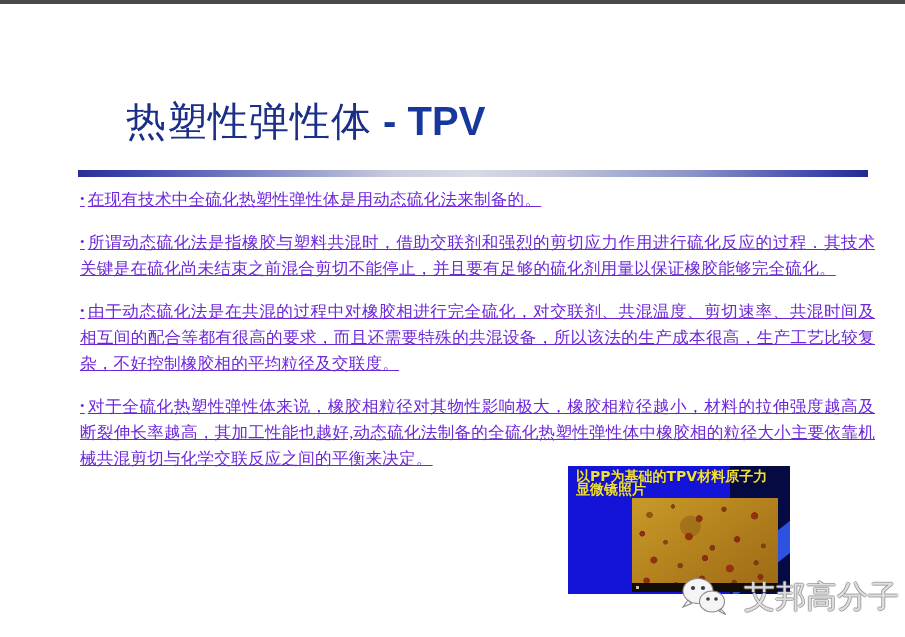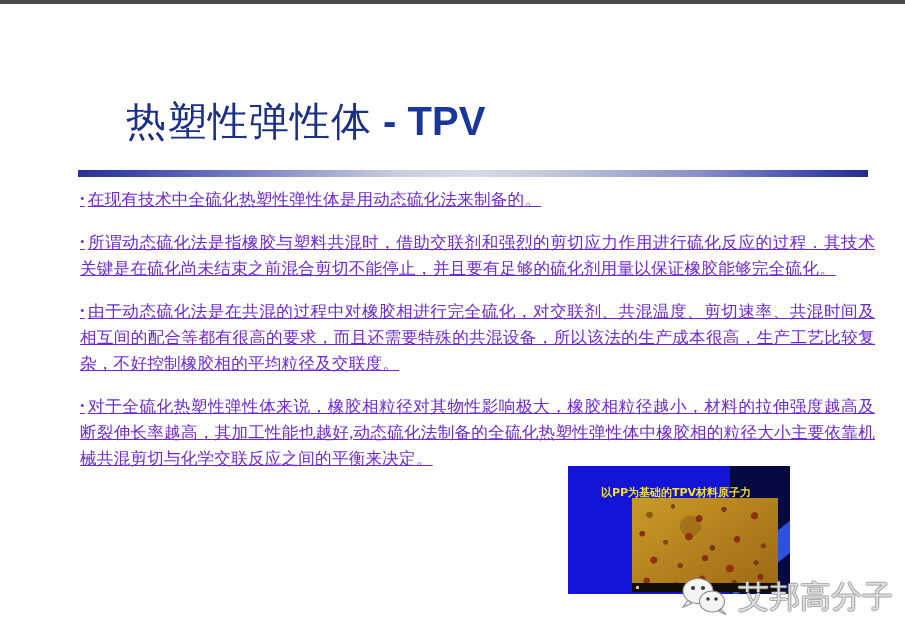--- a/index.html
+++ b/index.html
@@ -137,27 +137,26 @@
     top: 78px;
     width: 52px;
     height: 50px;
     background: #060a42;
     clip-path: polygon(100% 18%, 100% 100%, 0% 100%);
   }
 
   #panel-caption {
     position: absolute;
     left: 8px;
-    top: 20px;
+    top: 4px;
     width: 200px;
-    text-align: center;
     color: #f2e03a;
     font-family: "DejaVu Sans", "Liberation Sans", sans-serif;
     font-weight: bold;
-    font-size: 11px;
+    font-size: 14px;
     line-height: 13px;
     text-shadow: 0 0 1px rgba(0,0,0,0.6);
   }
 
   
   #micrograph {
     position: absolute;
     left: 64px;
     top: 32px;
     width: 146px;
@@ -206,21 +205,21 @@
     background: #cfc49a;
   }
 
   
   #watermark {
     position: absolute;
     left: 676px;
     top: 576px;
     display: flex;
     align-items: center;
-    gap: 6px;
+    gap: 12px;
     pointer-events: none;
   }
   #wechat-icon { display: block; }
   #watermark-text {
     font-family: "DejaVu Sans", "Liberation Sans", sans-serif;
     font-size: 31px;
     line-height: 34px;
     color: rgba(245,245,245,0.82);
     text-shadow:
       1px 0 0 rgba(110,110,110,0.55),

